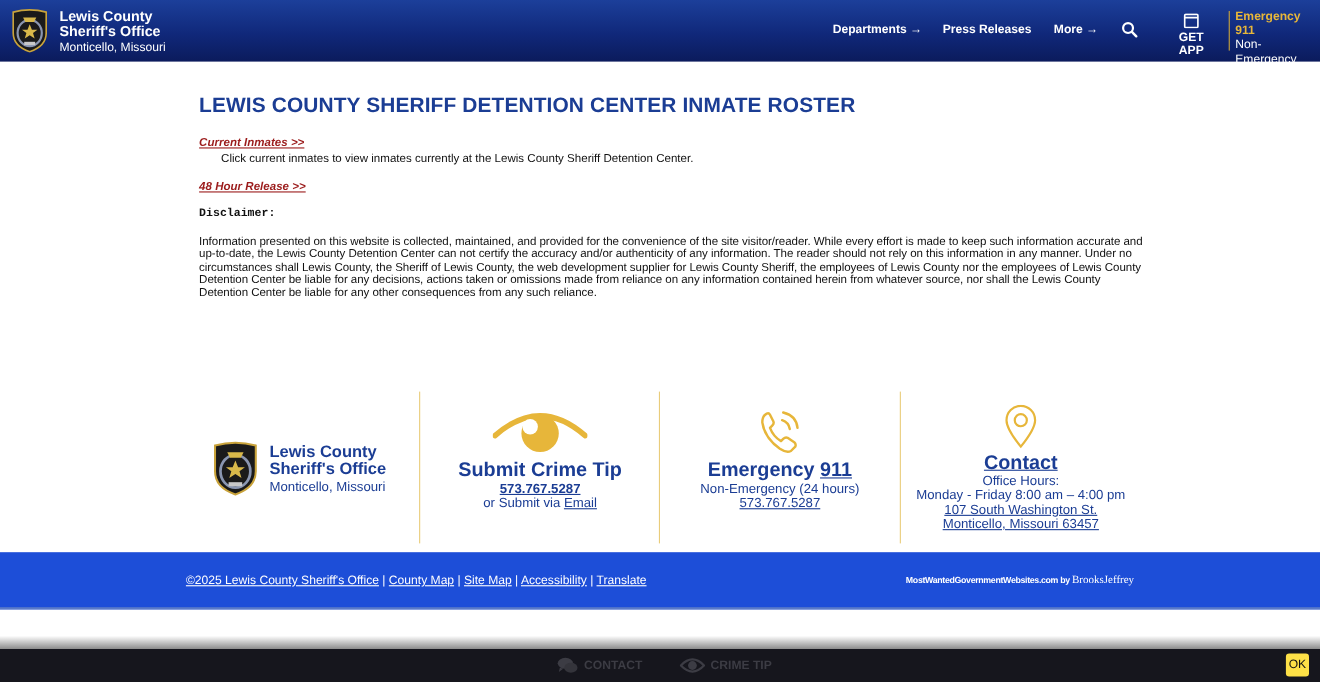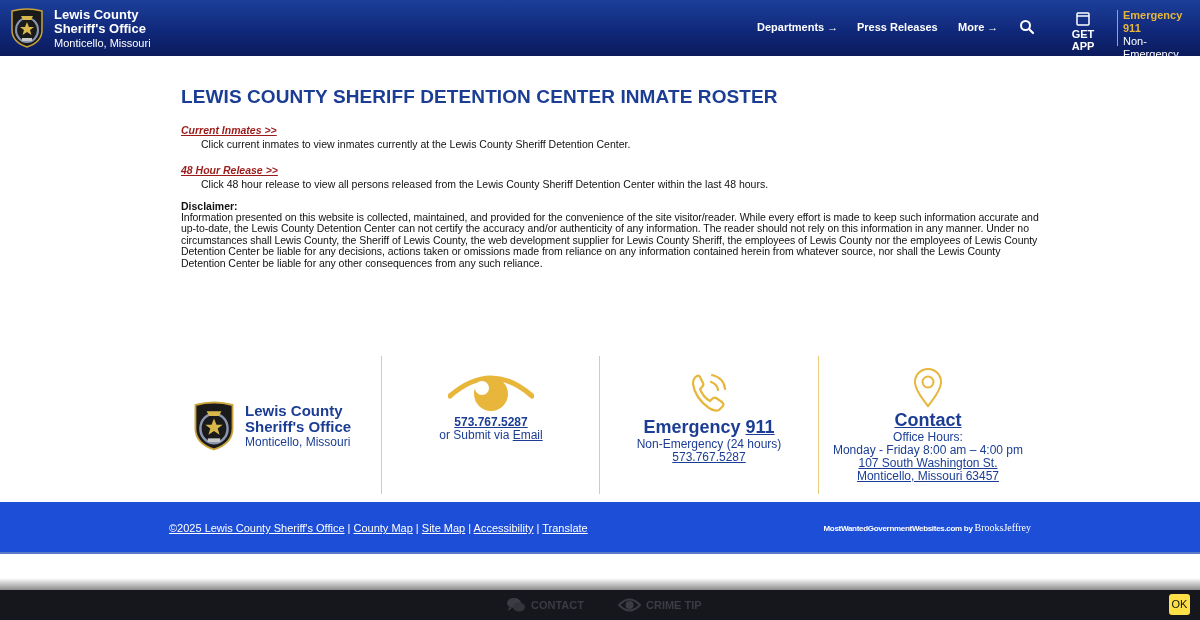--- a/index.html
+++ b/index.html
@@ -23,21 +23,21 @@
   .emerg .e911 { color: #e7b63a; font-weight: bold; display: block; }
   .emerg .ne { display: block; }
   .emerg .nephone { display: block; font-weight: bold; }
 
   
   .main { position: absolute; left: 181px; top: 86px; width: 862px; }
   .page-title { font-size: 19px; font-weight: bold; color: #1b3d94; letter-spacing: 0.1px; margin-bottom: 12px; }
   .link-red { color: #9b1b1b; font-weight: bold; font-style: italic; text-decoration: underline; font-size: 10.5px; display: inline-block; line-height: 12px; cursor: pointer; }
   .desc { font-size: 10.5px; color: #111; line-height: 12px; margin-left: 20px; }
   .block { margin-bottom: 10px; }
-  .disclaimer-title { font-size: 10.5px; font-weight: bold; color: #111; margin-bottom: 0; line-height: 12px; }
+  .disclaimer-title { font-size: 10.5px; font-weight: bold; color: #111; margin-bottom: 15px; line-height: 12px; font-family: Liberation Mono, monospace; }
   .disclaimer { font-size: 10.5px; color: #111; line-height: 11.4px; letter-spacing: -0.05px; }
 
   
   .info { position: absolute; top: 356px; left: 0; width: 1200px; height: 138px; }
   .divider { position: absolute; top: 0; width: 1px; height: 138px; background: #e9cc7b; }
   .col { position: absolute; top: 0; height: 138px; text-align: center; color: #1b3d94; }
   .foot-brand { position: absolute; left: 193px; top: 44px; display: flex; align-items: center; }
   .badge-lg { width: 42px; height: 52px; margin-right: 10px; }
   .fb-name { font-size: 15px; font-weight: bold; color: #1b3d94; line-height: 16px; display: block; text-align: left; }
   .fb-city { font-size: 12px; color: #1b3d94; display: block; text-align: left; line-height: 14px; }
@@ -108,21 +108,20 @@
 <div class="main">
   <h1 class="page-title">LEWIS COUNTY SHERIFF DETENTION CENTER INMATE ROSTER</h1>
 
   <div class="block">
     <a class="link-red">Current Inmates &gt;&gt;</a>
     <div class="desc">Click current inmates to view inmates currently at the Lewis County Sheriff Detention Center.</div>
   </div>
 
   <div class="block">
     <a class="link-red">48 Hour Release &gt;&gt;</a>
-    <div class="desc">Click 48 hour release to view all persons released from the Lewis County Sheriff Detention Center within the last 48 hours.</div>
   </div>
 
   <div class="disclaimer-title">Disclaimer:</div>
   <p class="disclaimer">Information presented on this website is collected, maintained, and provided for the convenience of the site visitor/reader. While every effort is made to keep such information accurate and up-to-date, the Lewis County Detention Center can not certify the accuracy and/or authenticity of any information. The reader should not rely on this information in any manner.  Under no circumstances shall Lewis County, the Sheriff of Lewis County, the web development supplier for Lewis County Sheriff, the employees of Lewis County nor the employees of Lewis County Detention Center be liable for any decisions, actions taken or omissions made from reliance on any information contained herein from whatever source, nor shall the Lewis County Detention Center be liable for any other consequences from any such reliance.</p>
 </div>
 
 <div class="info">
   <div class="foot-brand">
     <svg class="badge-lg" viewBox="0 0 34 40">
       <path d="M2 3 Q17 -1 32 3 L32 22 Q32 34 17 39 Q2 34 2 22 Z" fill="#1a1a1a" stroke="#c9a33b" stroke-width="1.5"></path>
@@ -140,20 +139,21 @@
 
   <div class="divider" style="left:381px;"></div>
 
   <div class="col" style="left:382px; width:218px;">
     <svg style="position:absolute; left:66px; top:18px;" width="86" height="38" viewBox="0 0 86 38">
       <path d="M2 22 Q43 -14 84 22" fill="none" stroke="#e7b63a" stroke-width="5" stroke-linecap="round"></path>
       <circle cx="43" cy="20" r="17" fill="#e7b63a"></circle>
       <circle cx="34" cy="14" r="7" fill="#fff"></circle>
     </svg>
     <div style="position:absolute; top:60px; width:218px;">
+      <div class="col-title">Submit Crime Tip</div>
       <div class="col-line"><span class="ulink" style="font-weight:bold;">573.767.5287</span></div>
       <div class="col-line"><span>or Submit via </span><span class="ulink">Email</span></div>
     </div>
   </div>
 
   <div class="divider" style="left:599px;"></div>
 
   <div class="col" style="left:600px; width:218px;">
     <svg style="position:absolute; left:89px; top:16px;" width="40" height="42" viewBox="0 0 40 42">
       <path d="M8 4 Q4 6 4 12 Q6 26 20 36 Q26 40 30 38 L34 34 Q35 32 33 30 L27 26 Q25 25 23 27 L21 29 Q14 25 11 17 L13 15 Q15 13 14 11 L11 5 Q10 3 8 4 Z" fill="none" stroke="#e7b63a" stroke-width="2.2" stroke-linejoin="round"></path>

